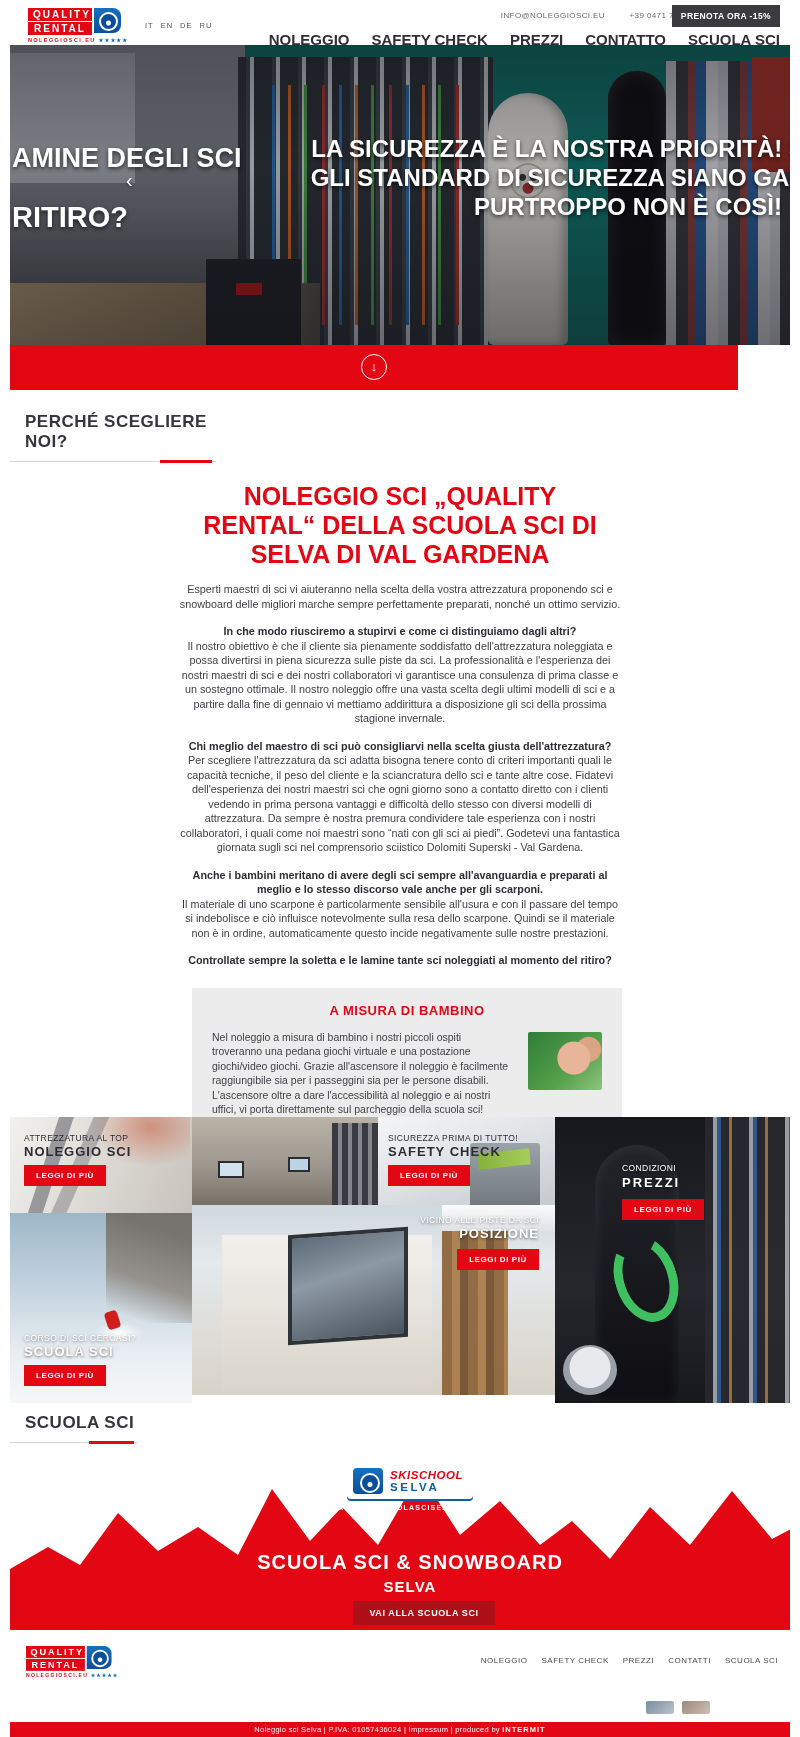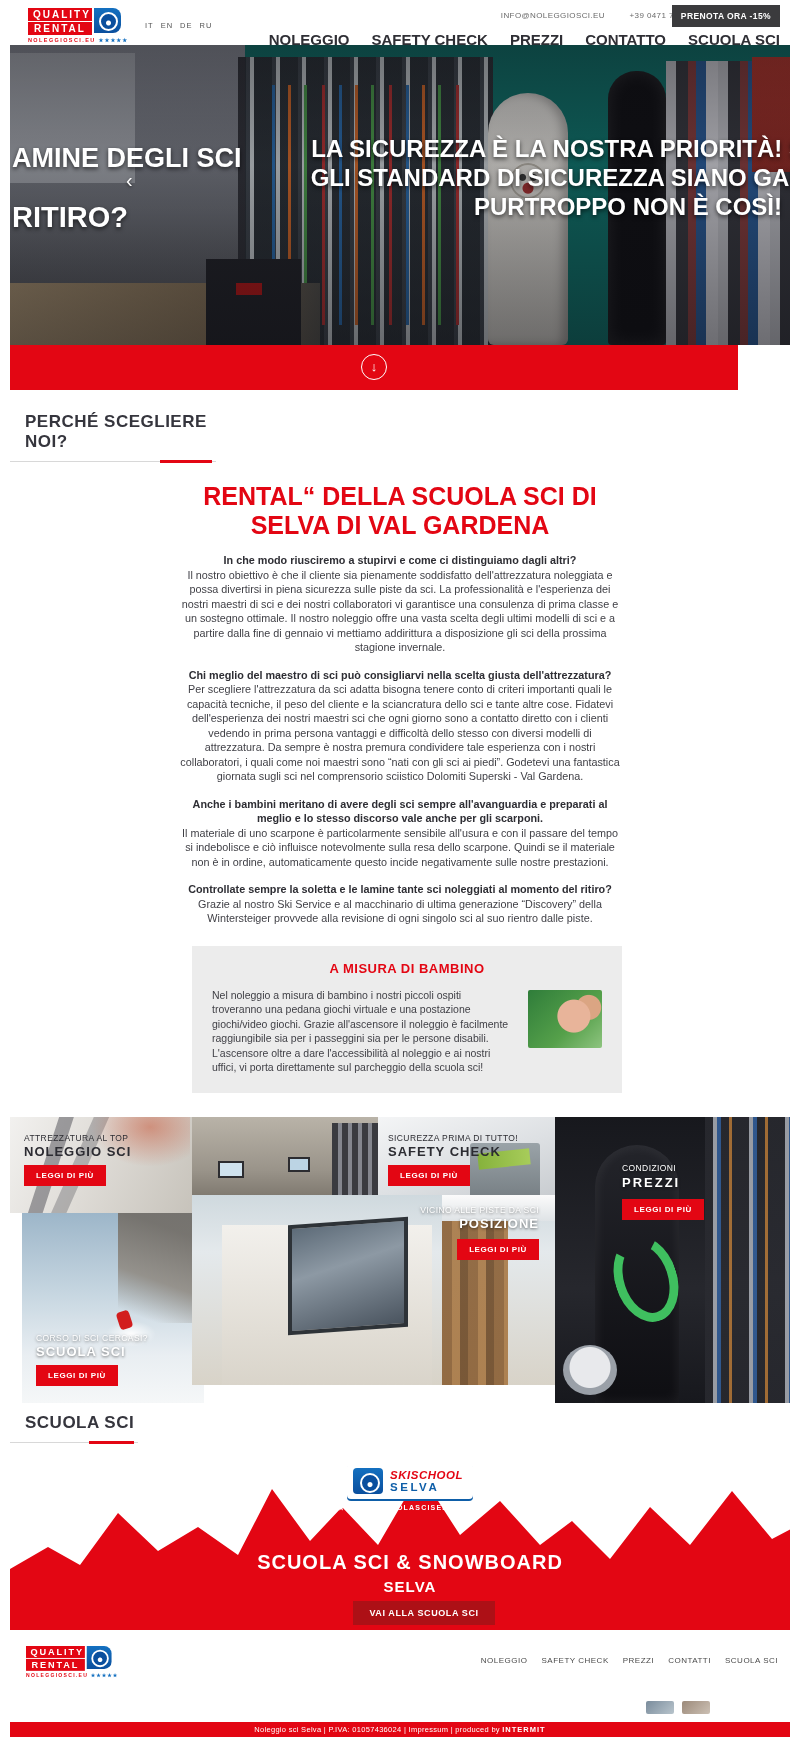--- a/index.html
+++ b/index.html
@@ -83,25 +83,25 @@
   .tile-shop .scr2 { left:96px; top:40px; width:22px; height:15px; background:#bcd4e4; border:2px solid #2c2c30; }
   .tile-shop .shelf { left:140px; top:6px; width:46px; height:90px; background:repeating-linear-gradient(90deg,#3a3b40 0 6px,#84868e 6px 10px); }
   .c-b { left:368px; top:0; width:177px; height:96px; background:linear-gradient(160deg,#f4f5f6 0%,#dde0e3 50%,#c3c7cb 100%); }
   .c-b .machine { left:92px; top:26px; width:70px; height:66px; background:linear-gradient(180deg,#9aa3a8,#70787d); border-radius:3px; }
   .c-b .machine::after { content:""; position:absolute; left:8px; top:8px; width:52px; height:16px; background:linear-gradient(90deg,#86b23c,#a7cc5a); transform:rotate(-6deg); }
   .c-c { left:545px; top:0; width:255px; height:286px; background:linear-gradient(180deg,#17181d 0%,#26272d 60%,#17181d 100%); }
   .c-c .stripes { left:150px; top:0; width:105px; height:286px; background:repeating-linear-gradient(90deg,#2a2b31 0 8px,#b8bcc4 8px 12px,#3566a8 12px 16px,#2a2b31 16px 24px,#c2803a 24px 27px,#2a2b31 27px 36px); opacity:.8; }
   .c-c .bigski { left:40px; top:28px; width:84px; height:258px; background:linear-gradient(180deg,#23242a,#0e0e12); border-radius:42px 42px 0 0; box-shadow:inset 0 0 14px rgba(255,255,255,.08); }
   .c-c .bigski::after { content:""; position:absolute; left:20px; top:90px; width:44px; height:70px; border-radius:50%; border:9px solid #3fbf5f; border-top-color:transparent; transform:rotate(-18deg); }
   .c-c .helmet { left:8px; top:228px; width:54px; height:50px; background:radial-gradient(circle at 50% 45%, #e8e9ec 0 20px, #9aa0a8 21px); border-radius:50%; }
-  .c-d { left:12px; top:96px; width:182px; height:190px; background:linear-gradient(180deg,#9db6c9 0%,#c9d8e2 45%,#e9eef2 75%,#f5f7f8 100%);text-align:center; }
+  .c-d { left:0; top:96px; width:182px; height:190px; background:linear-gradient(180deg,#9db6c9 0%,#c9d8e2 45%,#e9eef2 75%,#f5f7f8 100%);text-align:center; }
   .c-d .rock { left:96px; top:0; width:86px; height:110px; background:linear-gradient(200deg,#6b6258 20%,#8a8278 60%,transparent 90%); opacity:.8; }
   .c-d .skier { left:96px; top:98px; width:13px; height:18px; background:#d21d1d; border-radius:4px; transform:rotate(-18deg); }
   .c-d .spray { left:84px; top:108px; width:50px; height:26px; background:radial-gradient(ellipse, rgba(255,255,255,.95), transparent 70%); }
-  .c-e { left:182px; top:78px; width:363px; height:190px; background:linear-gradient(180deg,#cfd9de 0%,#e4e9ec 30%,#d8d3c8 100%);padding-left:30px; }
+  .c-e { left:182px; top:88px; width:363px; height:190px; background:linear-gradient(180deg,#cfd9de 0%,#e4e9ec 30%,#d8d3c8 100%);padding-left:30px; }
   .c-e .bldg { left:30px; top:30px; width:210px; height:160px; background:linear-gradient(180deg,#f2f0ec,#d9d4ca); }
   .c-e .glass { left:96px; top:26px; width:120px; height:110px; background:linear-gradient(165deg,#5d6b78 0%,#8d99a4 40%,#4a545f 100%); transform:skewY(-4deg); border:4px solid #2e3338; }
   .c-e .wood { left:250px; top:0; width:66px; height:190px; background:repeating-linear-gradient(90deg,#8a5f34 0 10px,#a87844 10px 18px,#6e4a27 18px 26px); opacity:.9; }
   .c-e .snowroof { left:250px; top:0; width:113px; height:26px; background:linear-gradient(180deg,#fbfbfb,#dfe3e6); }
   .card .kicker { position:absolute; font-size:8.5px; letter-spacing:.4px; }
   .card .ctitle { position:absolute; font-size:13px; font-weight:800; letter-spacing:1px; }
   .leggi { position:absolute; background:#e30613; color:#fff; font-size:8px; font-weight:700; letter-spacing:.6px; padding:6px 12px; cursor:pointer; }
   .t-dark { color:#2c2c32; } .t-lite { color:#fff; text-shadow:0 1px 3px rgba(0,0,0,.55); }
   .c-a .kicker { left:14px; top:16px; } .c-a .ctitle { left:14px; top:27px; } .c-a .leggi { left:14px; top:48px; }
   .c-b .kicker { left:10px; top:16px; } .c-b .ctitle { left:10px; top:27px; } .c-b .leggi { left:10px; top:48px; }
@@ -187,28 +187,30 @@
   <div class="band">
     <div class="scrolldown">↓</div>
   </div>
 
   <div class="why">
     <div class="sec-head-wrap">
       <span class="sec-head">PERCHÉ SCEGLIERE NOI?</span>
       <span class="sec-red"></span>
     </div>
     <div class="why-title">
+      <div>NOLEGGIO SCI „QUALITY</div>
       <div>RENTAL“ DELLA SCUOLA SCI DI</div>
       <div>SELVA DI VAL GARDENA</div>
     </div>
     <div class="copy">
+      <p>Esperti maestri di sci vi aiuteranno nella scelta della vostra attrezzatura proponendo sci e snowboard delle migliori marche sempre perfettamente preparati, nonché un ottimo servizio.</p>
       <p><strong>In che modo riusciremo a stupirvi e come ci distinguiamo dagli altri?</strong><br><span>Il nostro obiettivo è che il cliente sia pienamente soddisfatto dell'attrezzatura noleggiata e possa divertirsi in piena sicurezza sulle piste da sci. La professionalità e l'esperienza dei nostri maestri di sci e dei nostri collaboratori vi garantisce una consulenza di prima classe e un sostegno ottimale. Il nostro noleggio offre una vasta scelta degli ultimi modelli di sci e a partire dalla fine di gennaio vi mettiamo addirittura a disposizione gli sci della prossima stagione invernale.</span></p>
       <p><strong>Chi meglio del maestro di sci può consigliarvi nella scelta giusta dell'attrezzatura?</strong><br><span>Per scegliere l'attrezzatura da sci adatta bisogna tenere conto di criteri importanti quali le capacità tecniche, il peso del cliente e la sciancratura dello sci e tante altre cose. Fidatevi dell'esperienza dei nostri maestri sci che ogni giorno sono a contatto diretto con i clienti vedendo in prima persona vantaggi e difficoltà dello stesso con diversi modelli di attrezzatura. Da sempre è nostra premura condividere tale esperienza con i nostri collaboratori, i quali come noi maestri sono “nati con gli sci ai piedi”. Godetevi una fantastica giornata sugli sci nel comprensorio sciistico Dolomiti Superski - Val Gardena.</span></p>
       <p><strong>Anche i bambini meritano di avere degli sci sempre all'avanguardia e preparati al meglio e lo stesso discorso vale anche per gli scarponi.</strong><br><span>Il materiale di uno scarpone è particolarmente sensibile all'usura e con il passare del tempo si indebolisce e ciò influisce notevolmente sulla resa dello scarpone. Quindi se il materiale non è in ordine, automaticamente questo incide negativamente sulle nostre prestazioni.</span></p>
-      <p><strong>Controllate sempre la soletta e le lamine tante sci noleggiati al momento del ritiro?</strong><br><span>Grazie al nostro Ski Service e al macchinario di ultima generazione “Discovery” della Wintersteiger provvede alla revisione di ogni singolo sci al suo rientro dalle piste.</span></p>
+      <p><strong>Controllate sempre la soletta e le lamine tante sci noleggiati al momento del ritiro?</strong><br></p>
     </div>
     <div class="kidbox">
       <div class="kidbox-title">A MISURA DI BAMBINO</div>
       <div class="kidbox-row">
         <div class="kidbox-text">Nel noleggio a misura di bambino i nostri piccoli ospiti troveranno una pedana giochi virtuale e una postazione giochi/video giochi. Grazie all'ascensore il noleggio è facilmente raggiungibile sia per i passeggini sia per le persone disabili. L'ascensore oltre a dare l'accessibilità al noleggio e ai nostri uffici, vi porta direttamente sul parcheggio della scuola sci!</div>
         <div class="kid-photo"></div>
       </div>
     </div>
   </div>
 

